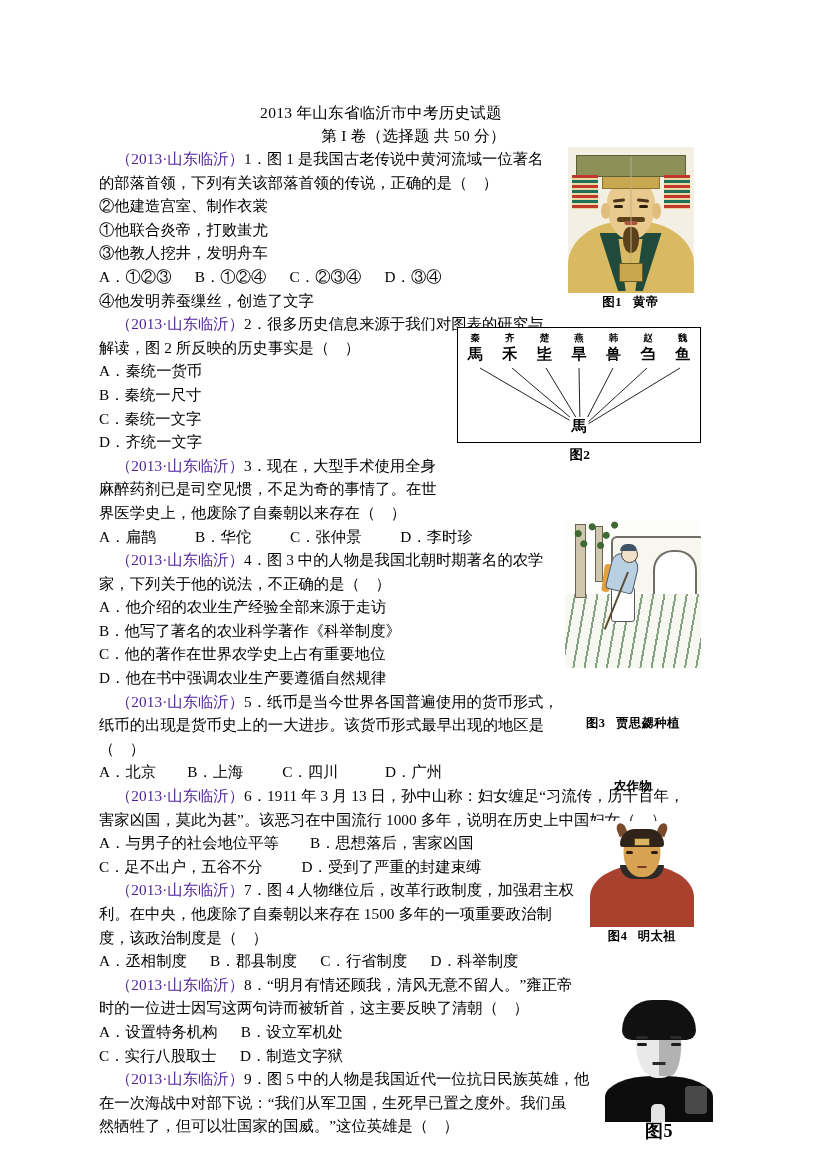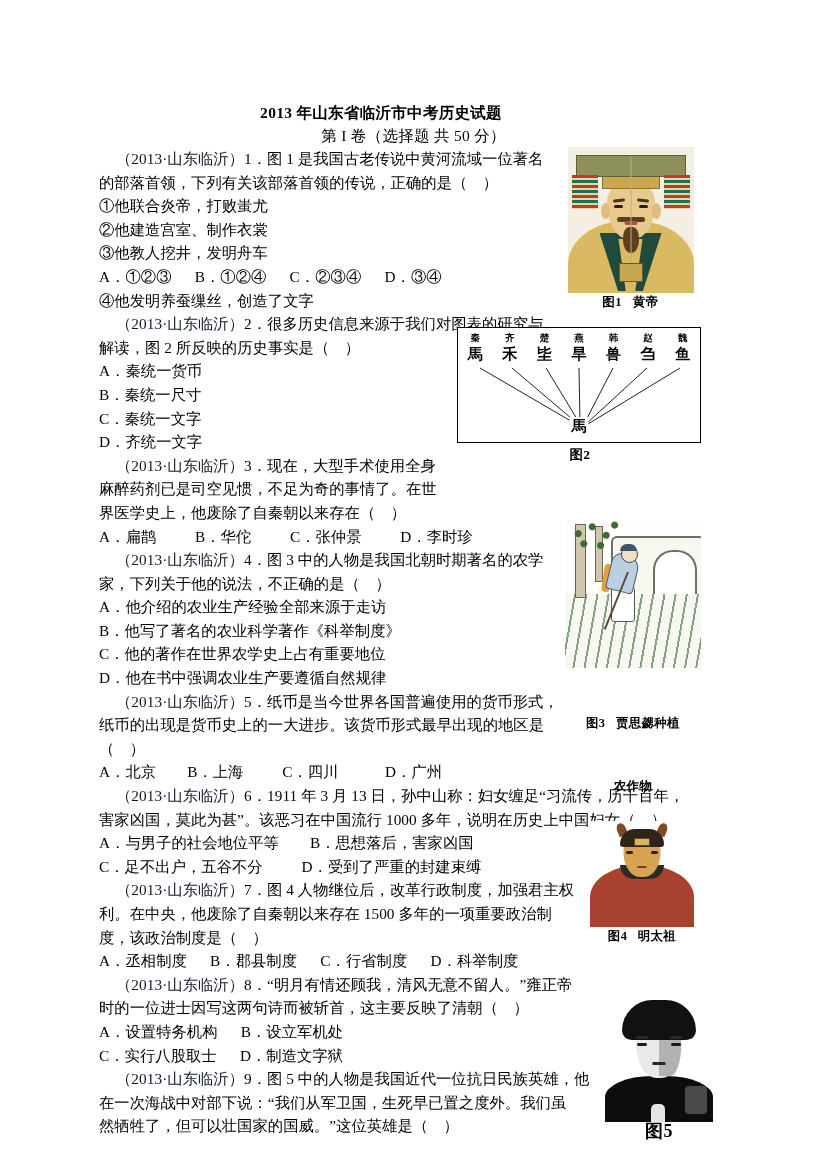--- a/index.html
+++ b/index.html
@@ -24,21 +24,20 @@
   }
 
   
   .doc-title {
     position: absolute;
     left: 0; top: 103px;
     width: 762px;
     text-align: center;
     font-size: 15.5px;
     letter-spacing: 0.3px;
-    font-weight: bold;
   }
   .doc-subtitle {
     position: absolute;
     left: 0; top: 126px;
     width: 827px;
     text-align: center;
     font-size: 15.5px;
     letter-spacing: 0.3px;
   }
 
@@ -50,21 +49,21 @@
     width: 620px;
   }
   .ln {
     font-size: 15.3px;
     line-height: 23.6px;
     white-space: pre;
     letter-spacing: 0.05px;
   }
   .ln.indent { text-indent: 17px; }
   .tag {
-    color: #0f172a;
+    color: #4c1d95;
   }
   .narrow { width: 452px; }
   .mid    { width: 560px; }
 
   
   .fig {
     position: absolute;
     text-align: center;
   }
   .fig-cap {
@@ -502,22 +501,22 @@
 
 <div class="page">
 
   <div class="doc-title">2013 年山东省临沂市中考历史试题</div>
   <div class="doc-subtitle">第 I 卷（选择题   共 50 分）</div>
 
   <div class="col">
 
     <div class="ln narrow indent"><span class="tag">（2013·山东临沂）</span><span>1．图 1 是我国古老传说中黄河流域一位著名</span></div>
     <div class="ln narrow">的部落首领，下列有关该部落首领的传说，正确的是（    ）</div>
+    <div class="ln narrow">②他建造宫室、制作衣裳</div>
     <div class="ln narrow">①他联合炎帝，打败蚩尤</div>
-    <div class="ln narrow">②他建造宫室、制作衣裳</div>
     <div class="ln narrow">③他教人挖井，发明舟车</div>
     <div class="ln narrow">A．①②③      B．①②④      C．②③④      D．③④</div>
     <div class="ln narrow">④他发明养蚕缫丝，创造了文字</div>
 
     <div class="ln narrow indent"><span class="tag">（2013·山东临沂）</span><span>2．很多历史信息来源于我们对图表的研究与</span></div>
     <div class="ln narrow">解读，图 2 所反映的历史事实是（    ）</div>
     <div class="ln narrow">A．秦统一货币</div>
     <div class="ln narrow">B．秦统一尺寸</div>
     <div class="ln narrow">C．秦统一文字</div>
     <div class="ln narrow">D．齐统一文字</div>

